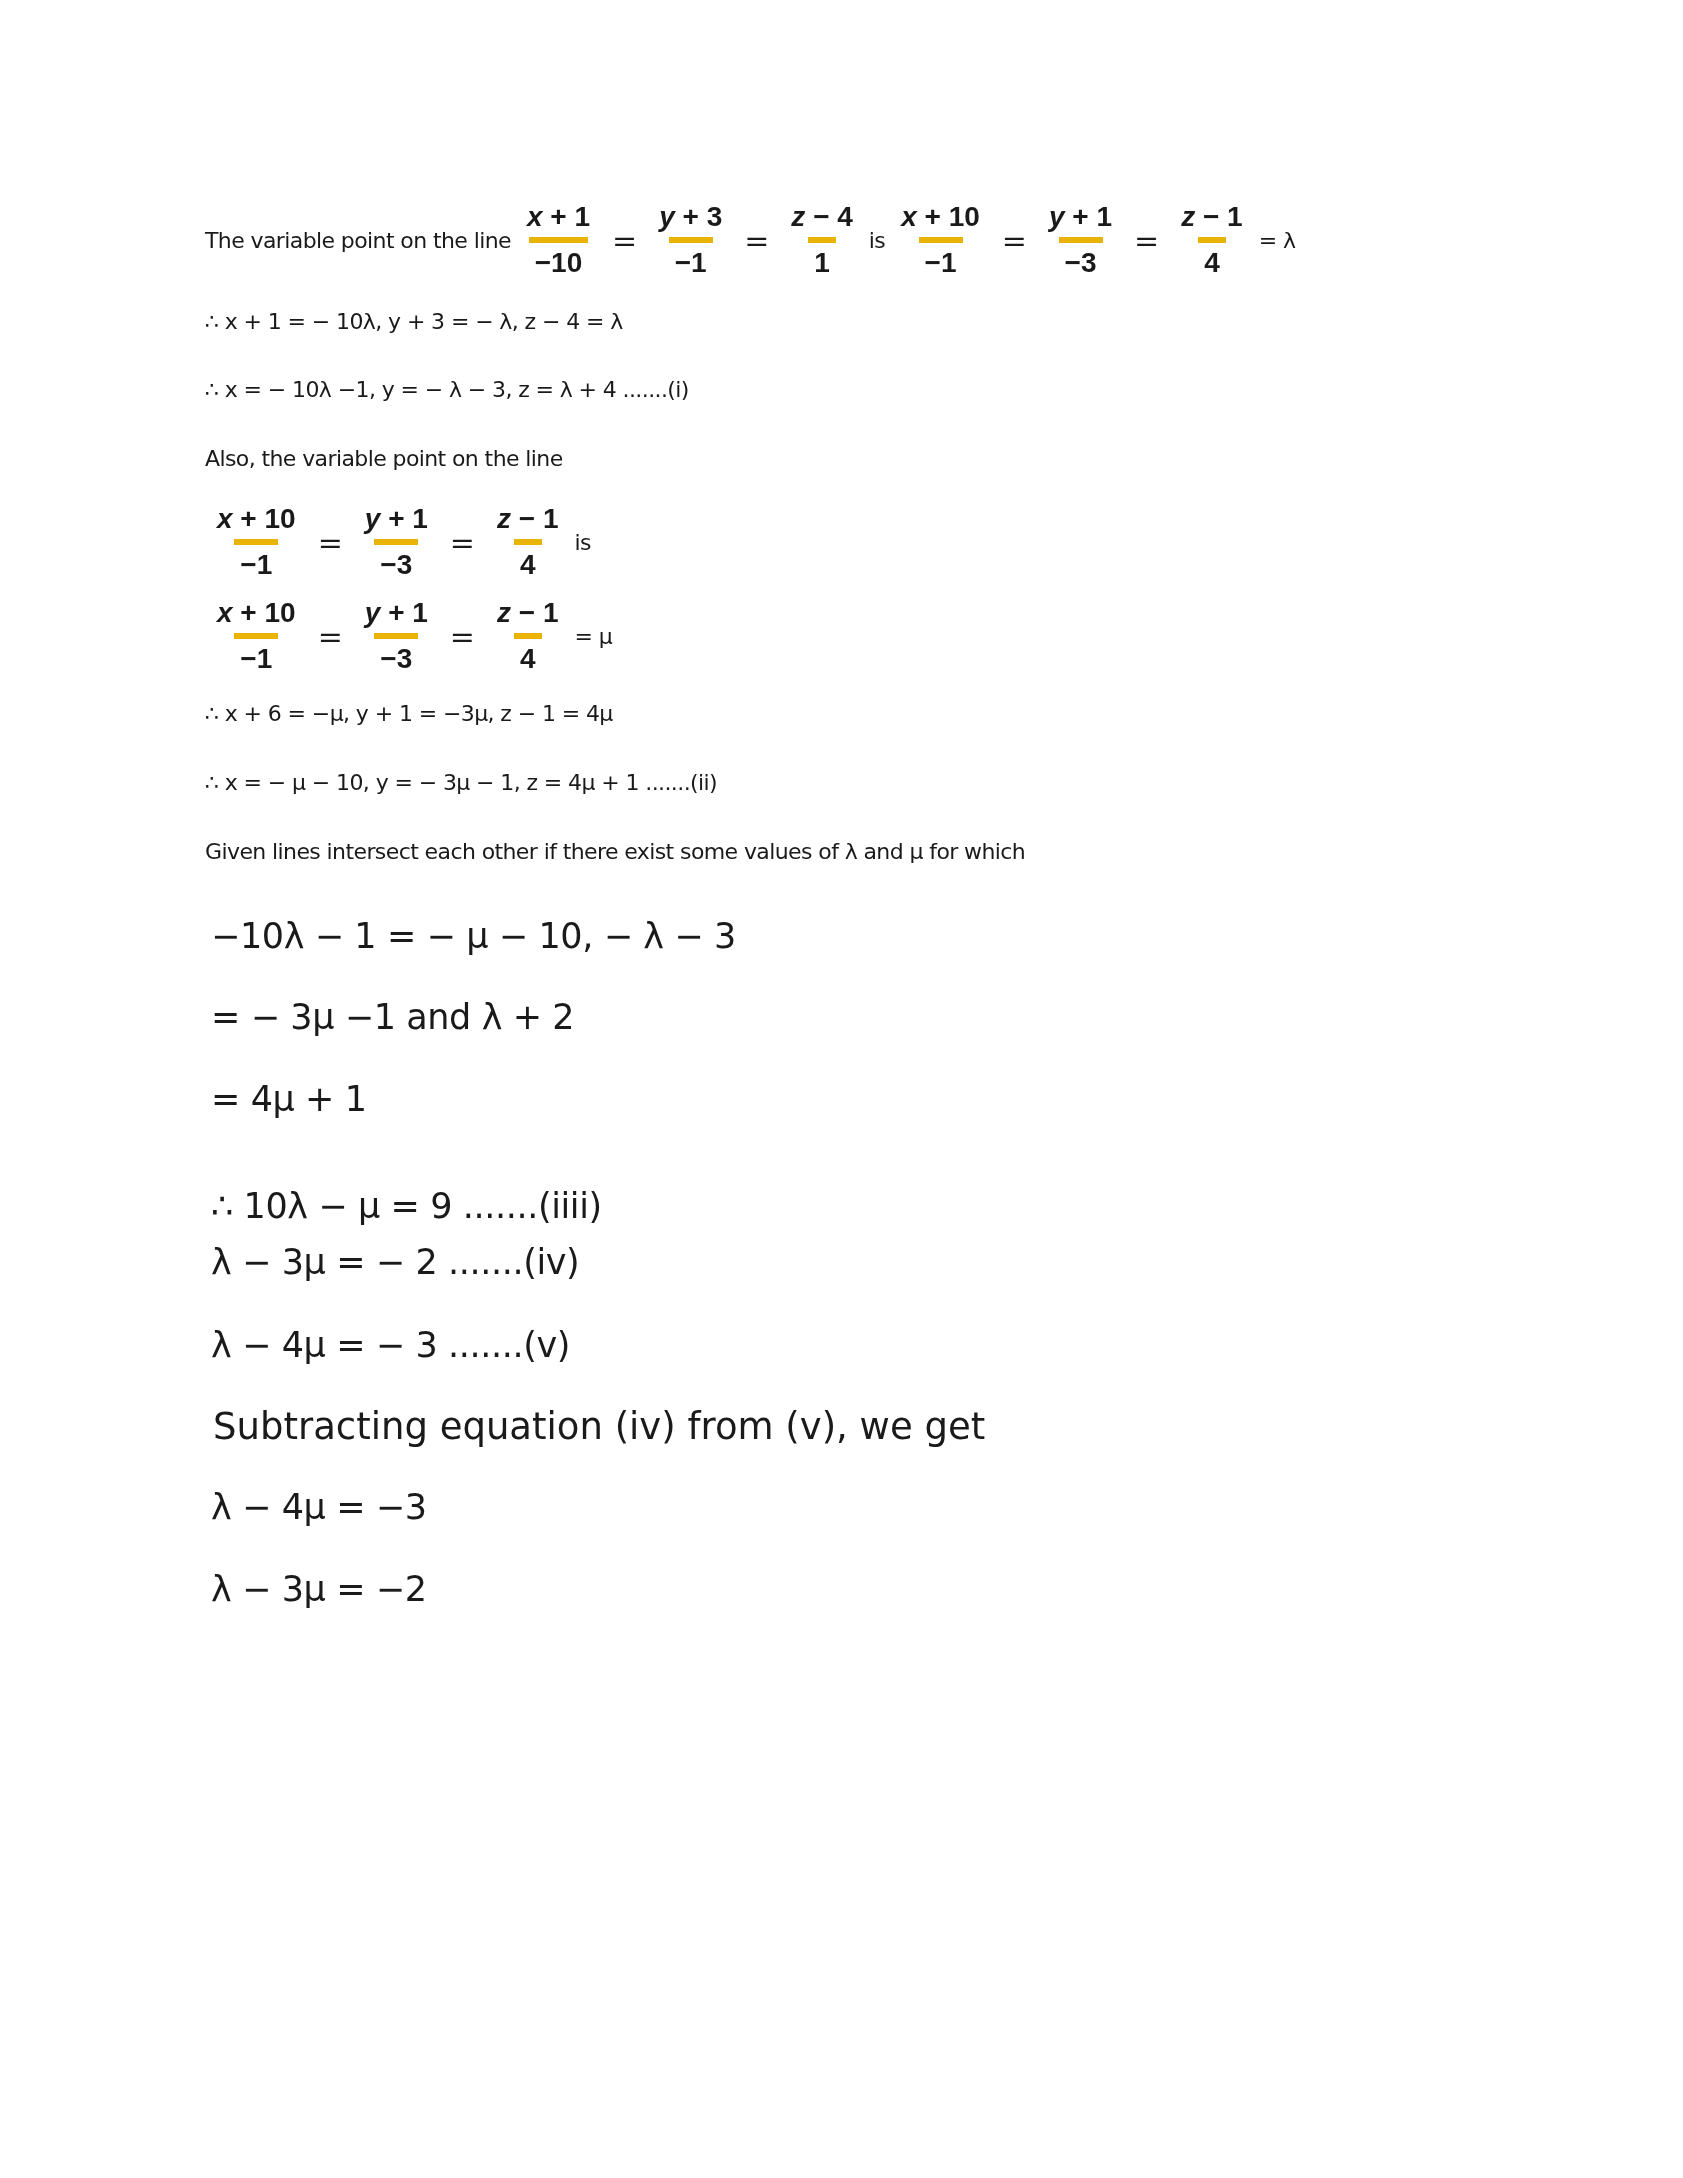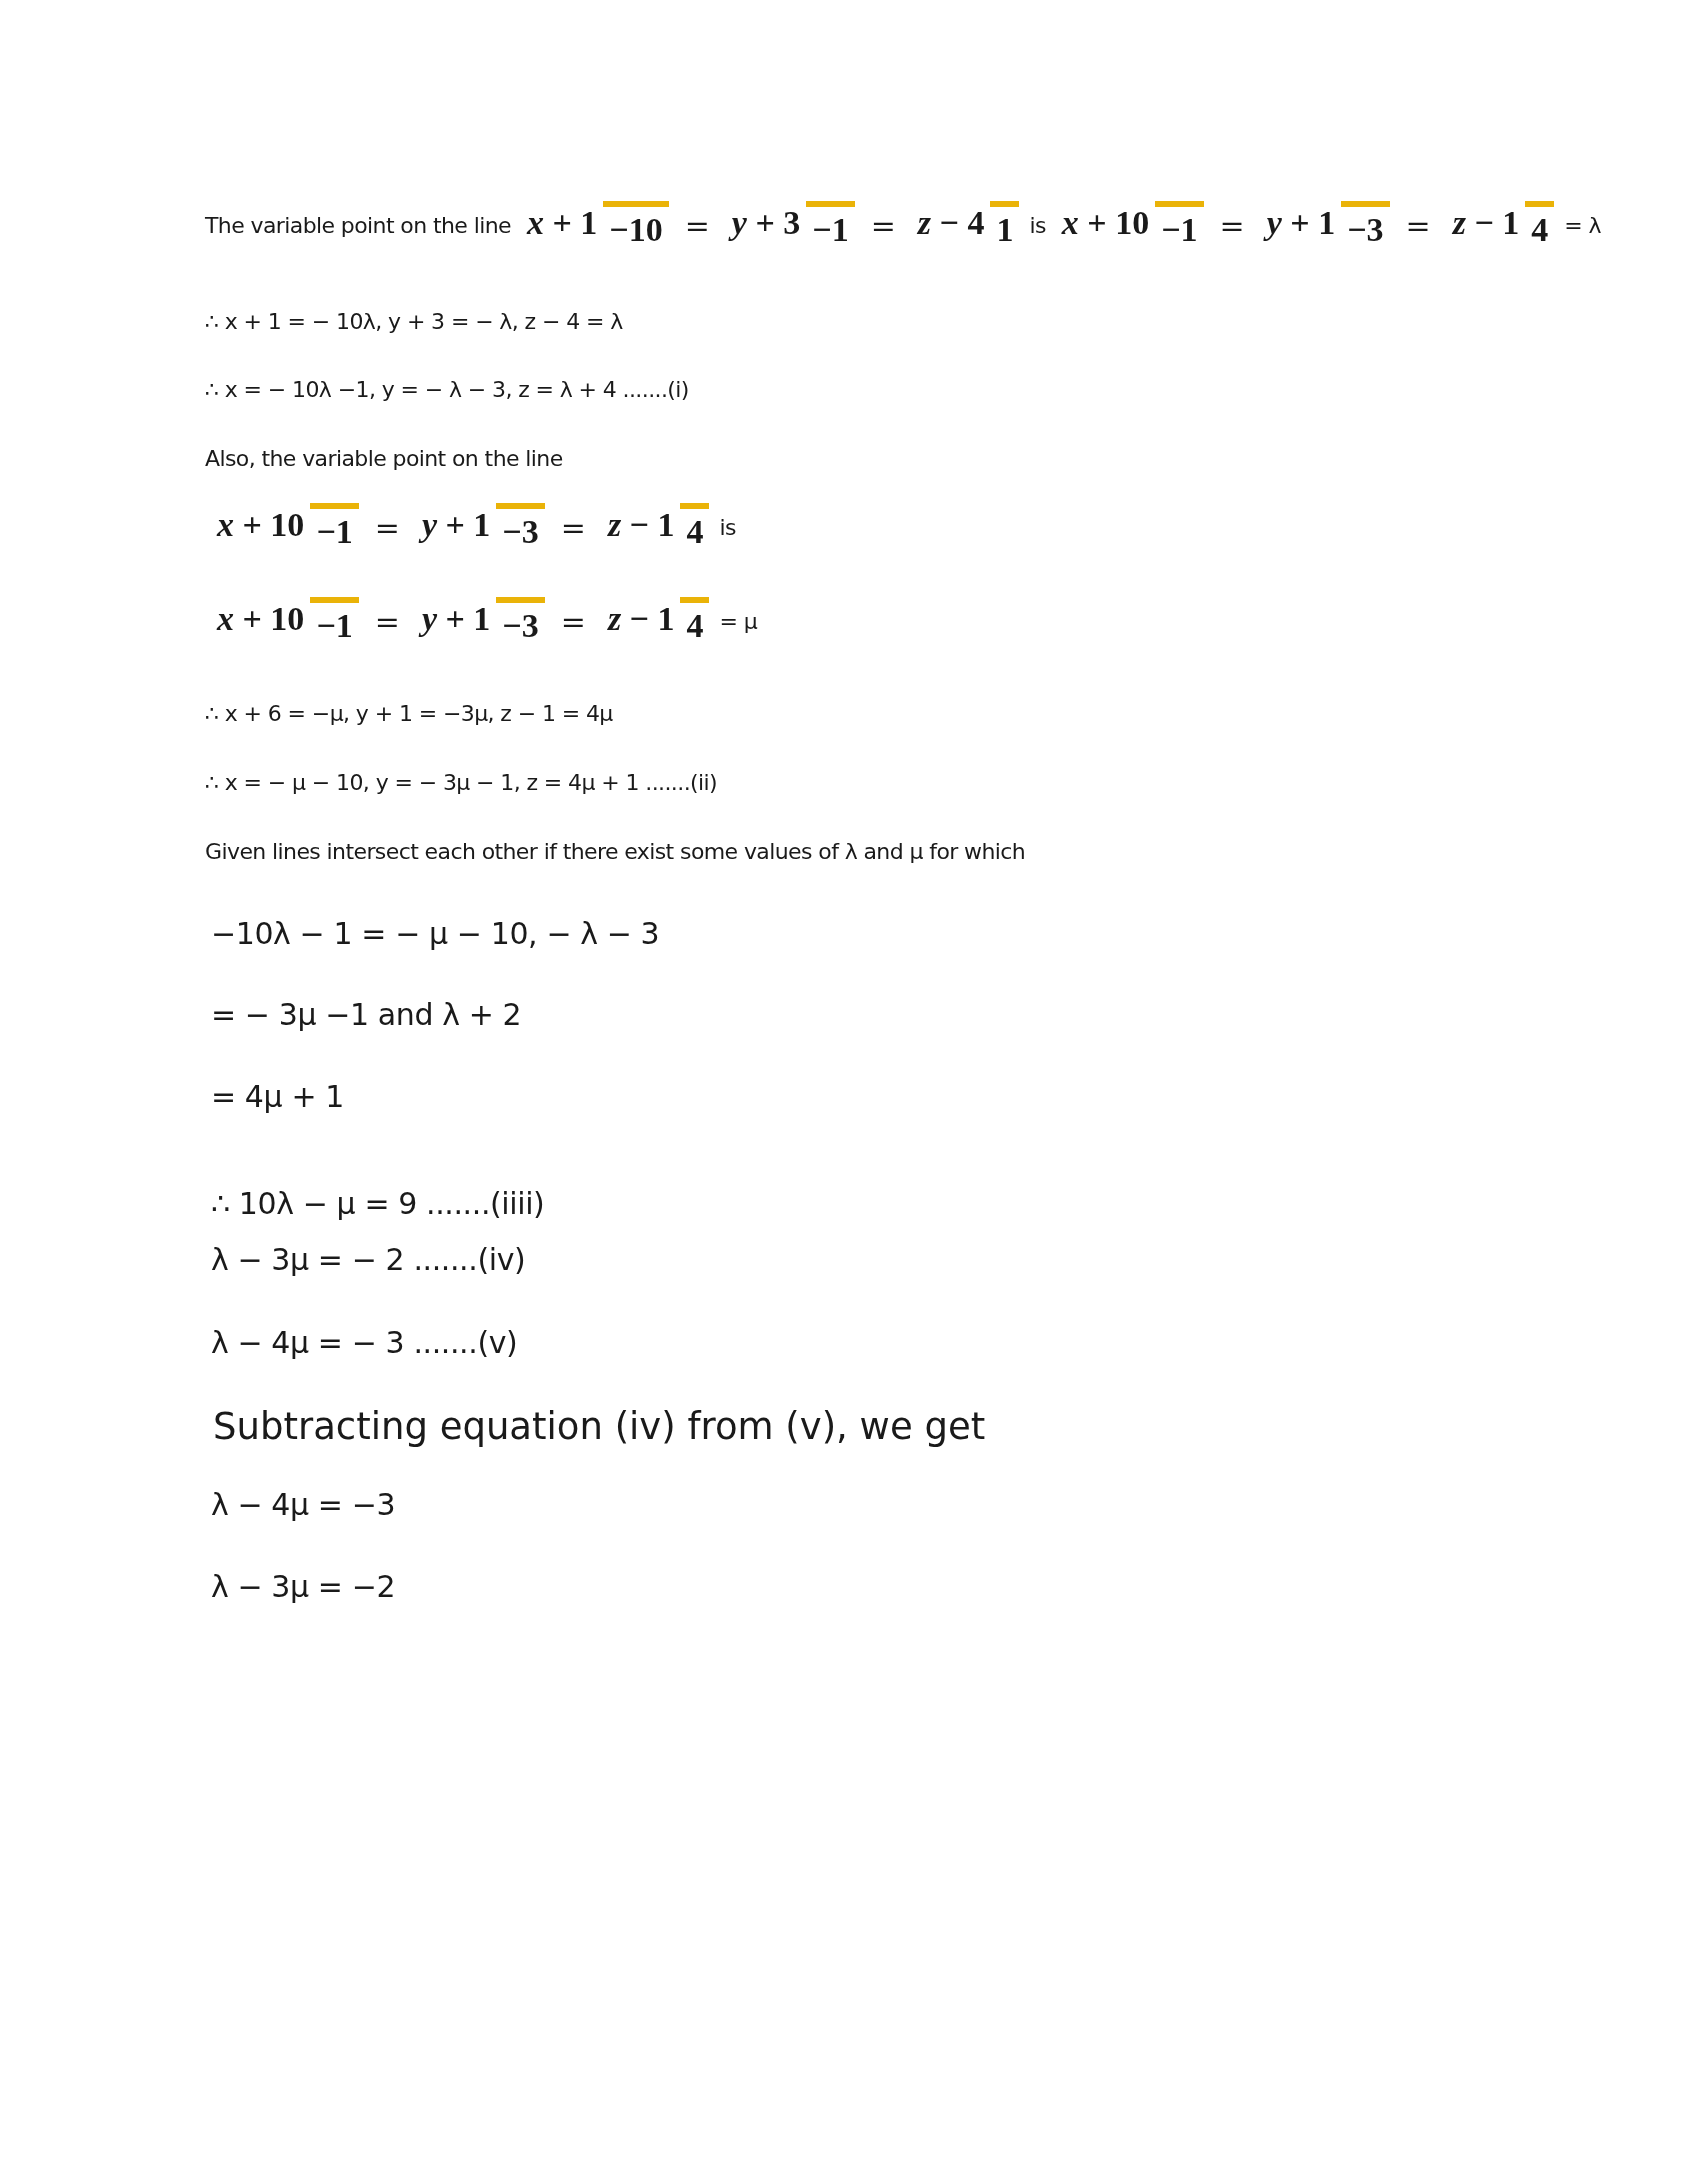--- a/index.html
+++ b/index.html
@@ -1,21 +1,21 @@
 <!DOCTYPE html>
 <html><head>
 <meta charset="utf-8">
 <style>
   html, body { margin:0; padding:0; background:#ffffff; }
   body { width:1683px; height:2178px; position:relative; overflow:hidden; color:#1a1a1a; }
   .line { position:absolute; left:205px; white-space:nowrap; font-family:"DejaVu Sans", sans-serif; }
   .sm { font-size:22px; letter-spacing:-0.6px; }
-  .lg { font-size:30px; letter-spacing:-0.4px; left:211px; }
+  .lg { font-size:35px; letter-spacing:-0.4px; left:211px; }
   .xl { font-size:37px; letter-spacing:0px; left:213px; }
-  .frac { display:inline-flex; flex-direction:row; align-items:center; vertical-align:middle; margin:0 10px; font-family:Liberation Serif, serif; font-size:34px; }
+  .frac { display:inline-flex; flex-direction:column; align-items:center; vertical-align:middle; margin:0 10px; font-family:Liberation Sans, sans-serif; font-size:28px; }
   .frac .num { padding:0 6px 4px; font-weight:bold; }
   .frac .den { padding:4px 6px 0; border-top:6px solid #eab308; font-weight:bold; }
   .frac .num i { font-style:italic; font-weight:bold; }
   .eq { font-family:"DejaVu Serif", serif; font-size:30px; margin:0 6px; vertical-align:middle; }
   .txt { vertical-align:middle; }
   .mathrow { display:flex; align-items:center; }
 </style>
 </head>
 <body>
 

